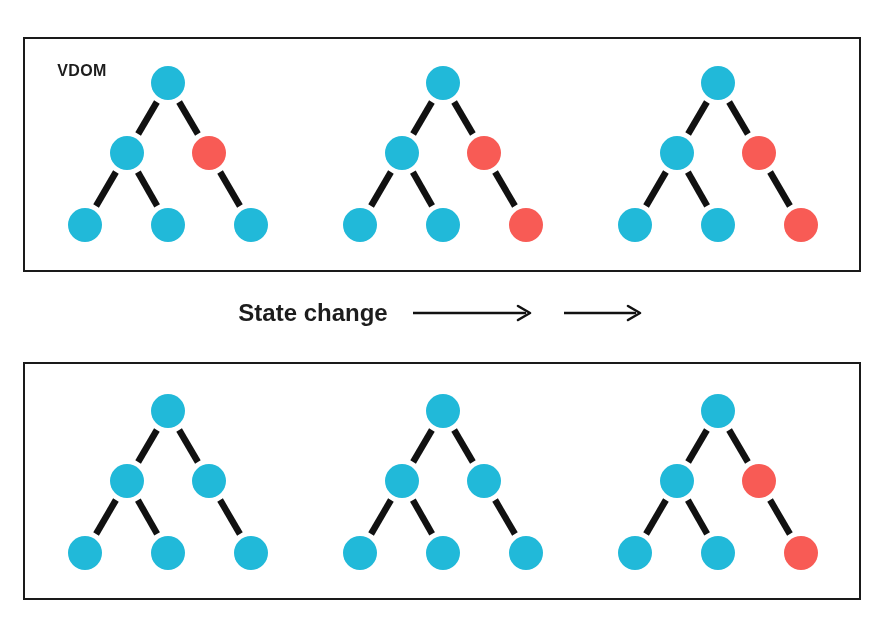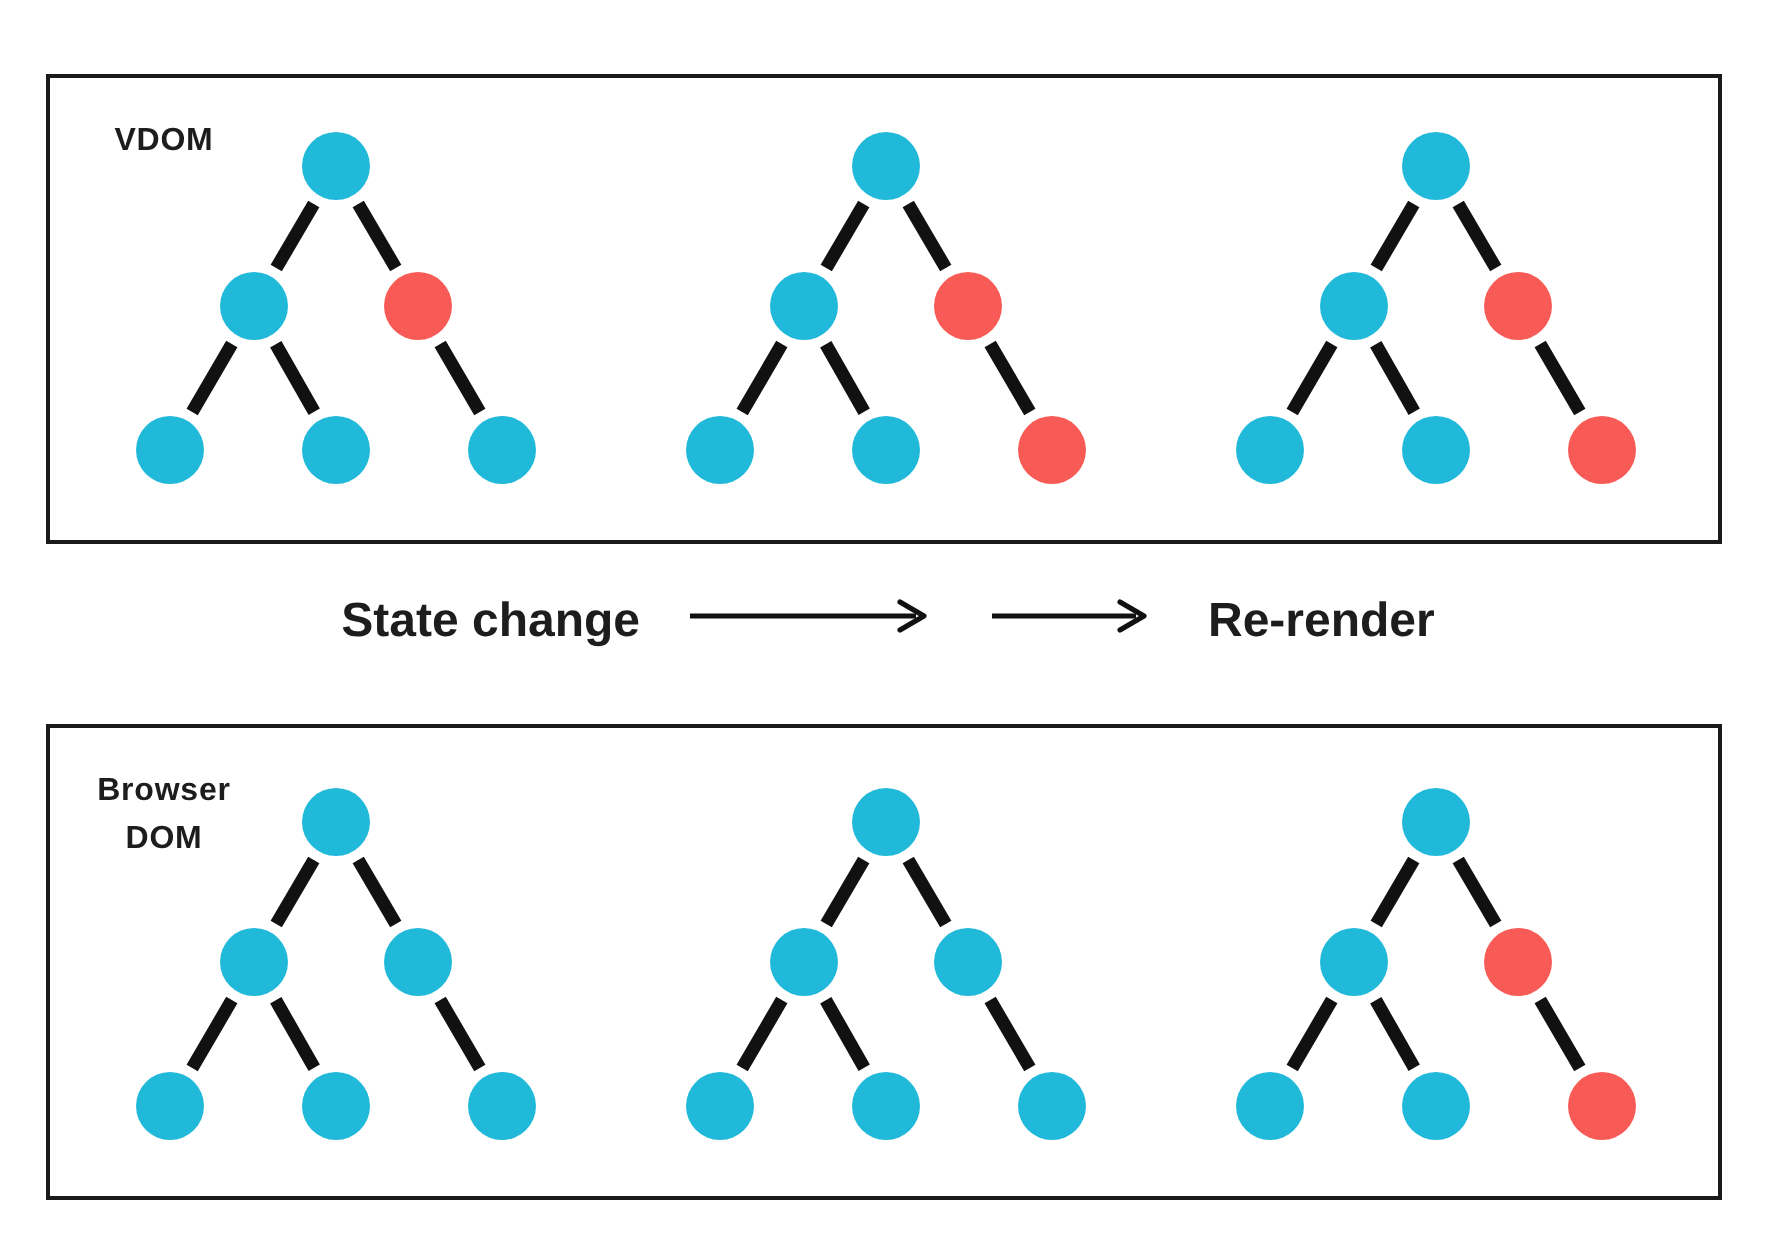--- a/index.html
+++ b/index.html
@@ -19,21 +19,21 @@
     letter-spacing:0.4px;color:#1d1d1d;
   }
   .tree{position:absolute;width:280px;height:186px;}
   .panel-top .tree{top:24px;}
   .panel-bottom .tree{top:27px;}
   .tree-pos-0{left:3px;}
   .tree-pos-1{left:278px;}
   .tree-pos-2{left:553px;}
   .flow-row{
     position:absolute;top:297px;left:0;width:888px;height:32px;
-    display:flex;justify-content:center;gap:22px;
+    display:flex;justify-content:center;align-items:center;gap:22px;
     font-size:24px;font-weight:bold;color:#1d1d1d;white-space:nowrap;
   }
   .flow-arrow{flex:0 0 auto;display:block;}
 </style>
 </head>
 <body>
 
 <div class="canvas">
 
   <section class="panel panel-top">
@@ -84,28 +84,23 @@
   <div class="flow-row">
     <span>State change</span>
     <svg class="flow-arrow" width="130" height="22" viewBox="0 0 130 22">
       <line x1="3" y1="11" x2="116" y2="11" stroke="#111111" stroke-width="2.6"></line>
       <polyline points="108,4 120,11 108,18" fill="none" stroke="#111111" stroke-width="2.6" stroke-linecap="round" stroke-linejoin="round"></polyline>
     </svg>
     <svg class="flow-arrow" width="88" height="22" viewBox="0 0 88 22">
       <line x1="2" y1="11" x2="74" y2="11" stroke="#111111" stroke-width="2.6"></line>
       <polyline points="66,4 78,11 66,18" fill="none" stroke="#111111" stroke-width="2.6" stroke-linecap="round" stroke-linejoin="round"></polyline>
     </svg>
-    <span>Re-render</span>
   </div>
 
   <section class="panel panel-bottom">
-    <div class="panel-label">
-        <div>Browser</div>
-        <div>DOM</div>
-      </div>
     <div class="tree tree-pos-0"><svg width="280" height="186" viewBox="0 0 280 186">
           <line x1="128.88113154684936" y1="38.983433944403515" x2="110.11886845315064" y2="71.01656605559648" stroke="#111111" stroke-width="6.5"></line>
           <line x1="151.11886845315064" y1="38.983433944403515" x2="169.88113154684936" y2="71.01656605559648" stroke="#111111" stroke-width="6.5"></line>
           <line x1="87.9148374384701" y1="109.00313581976553" x2="68.0851625615299" y2="142.99686418023447" stroke="#111111" stroke-width="6.5"></line>
           <line x1="109.88644961142175" y1="109.11766761030161" x2="129.11355038857826" y2="142.88233238969838" stroke="#111111" stroke-width="6.5"></line>
           <line x1="192.0851625615299" y1="109.00313581976553" x2="211.9148374384701" y2="142.99686418023447" stroke="#111111" stroke-width="6.5"></line>
           <circle cx="140" cy="20" r="17" fill="#21b9d9"></circle>
           <circle cx="99" cy="90" r="17" fill="#21b9d9"></circle>
           <circle cx="181" cy="90" r="17" fill="#21b9d9"></circle>
           <circle cx="57" cy="162" r="17" fill="#21b9d9"></circle>

